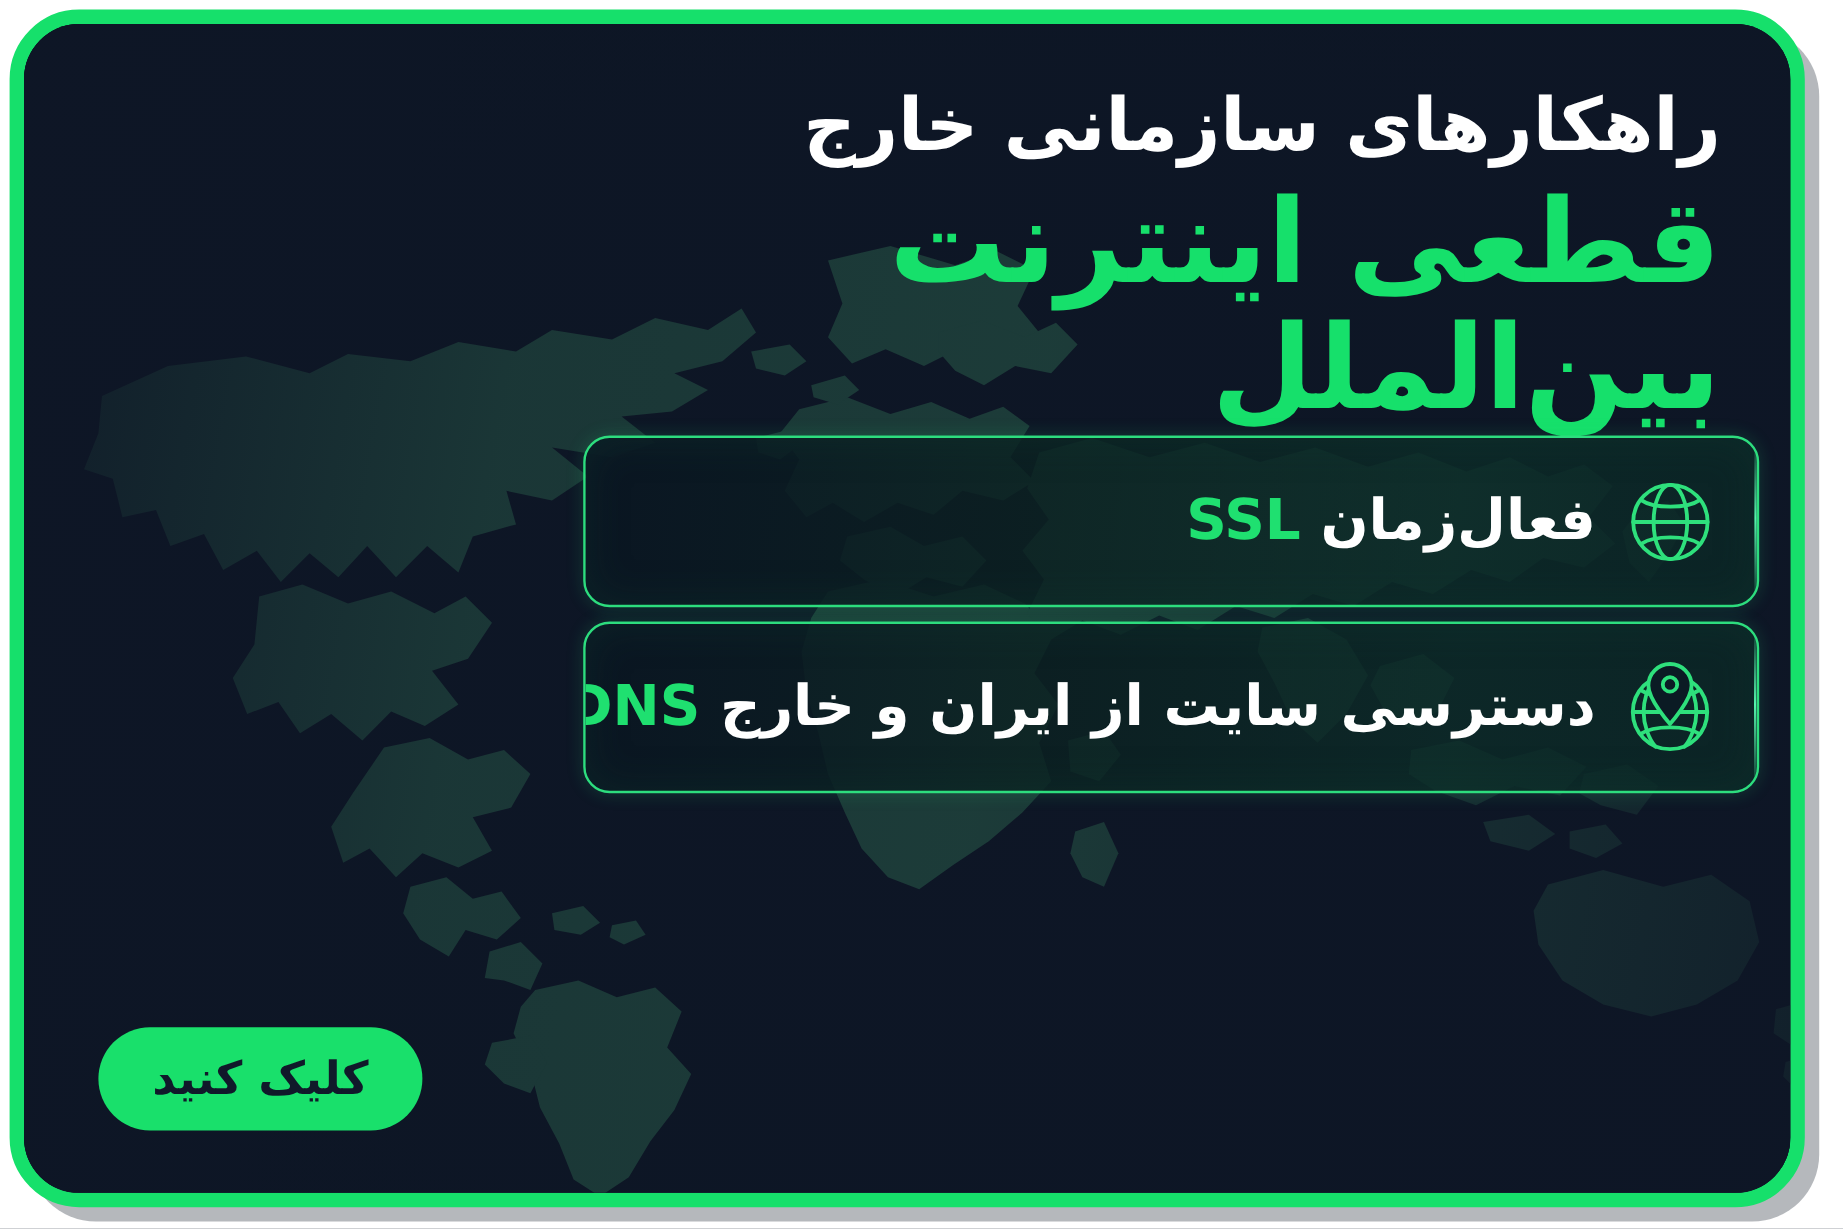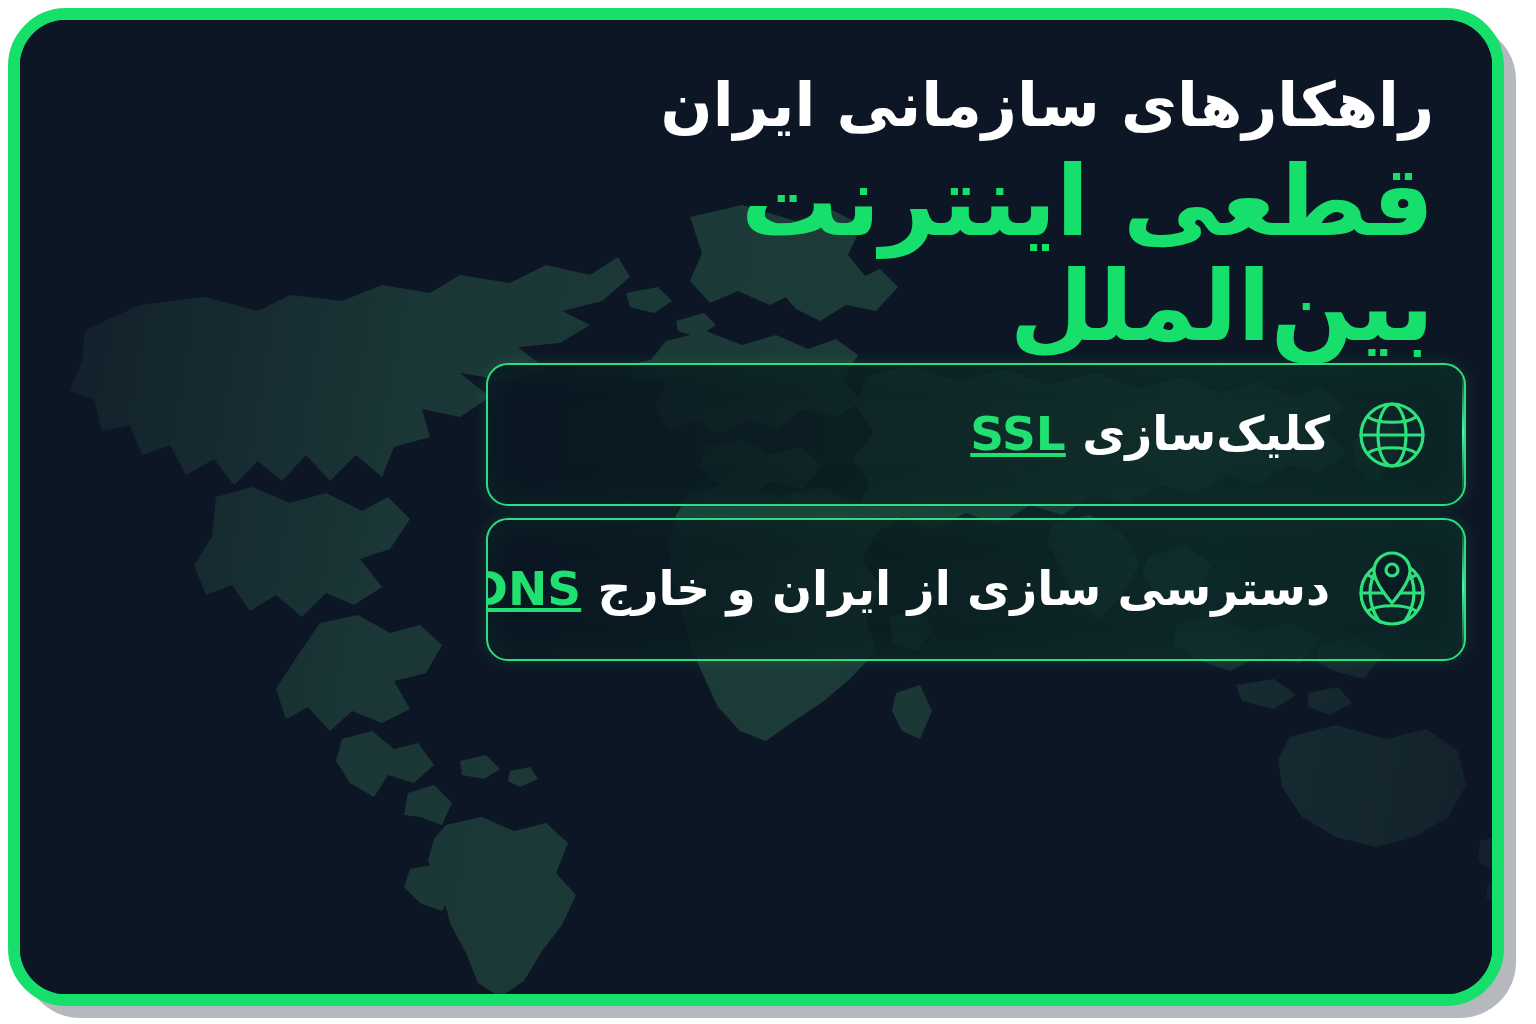--- a/index.html
+++ b/index.html
@@ -112,21 +112,21 @@
     flex:1 1 auto;
     text-align:right;
     padding-right:16px;
     font-size:47px;
     font-weight:bold;
     color:#ffffff;
     white-space:nowrap;
     direction:rtl;
     line-height:1.15;
   }
-  .card-text .hl{ color:#1fe070;text-decoration:underline; }
+  .card-text .hl{ color:#1fe070; }
 
   
   .cta-button{
     position:absolute;
     left:62px; bottom:52px;
     width:270px; height:86px;
     border:0;
     border-radius:43px;
     background:#19e06b;
     color:#10192a;
@@ -195,53 +195,54 @@
 
       <path d="M1490 716 L1512 710 L1522 730 L1506 748 L1488 736 Z"></path>
       <path d="M1498 760 L1518 754 L1526 772 L1508 784 L1496 772 Z"></path>
 
       <path d="M690 258 L708 252 L716 268 L702 280 L688 272 Z"></path>
     </svg>
     <div class="vignette"></div>
   </div>
 
   <div class="headline">
-    <span class="line1">راهکارهای سازمانی ایران</span>
+    <span class="line1">راهکارهای سازمانی خارج</span>
     <span class="line2" style="color: rgb(22, 224, 107);">قطعی اینترنت بین‌الملل</span>
   </div>
 
   <div class="cards">
 
     <div class="feature-card">
       <span class="card-icon">
         <svg width="80" height="80" viewBox="0 0 80 80" fill="none" stroke="#2ee07c" stroke-width="3.2" stroke-linecap="round">
           <circle cx="40" cy="40" r="31"></circle>
           <line x1="9" y1="40" x2="71" y2="40"></line>
           <ellipse cx="40" cy="40" rx="14" ry="31"></ellipse>
           <path d="M16 22 C26 29, 54 29, 64 22"></path>
           <path d="M16 58 C26 51, 54 51, 64 58"></path>
         </svg>
       </span>
-      <span class="card-text"><span>کلیک‌سازی </span><span class="hl">SSL</span></span>
+      <span class="card-text"><span>فعال‌زمان </span><span class="hl">SSL</span></span>
     </div>
 
 
 
     <div class="feature-card">
       <span class="card-icon">
         <svg width="82" height="82" viewBox="0 0 82 82" fill="none" stroke="#2ee07c" stroke-width="3.2" stroke-linejoin="round" stroke-linecap="round">
           <circle cx="41" cy="44" r="31"></circle>
           <line x1="10" y1="44" x2="72" y2="44"></line>
           <path d="M17 26 C27 33, 55 33, 65 26"></path>
           <path d="M17 62 C27 55, 55 55, 65 62"></path>
           <path d="M27 18 C21 27, 19 36, 19 44 C19 54, 23 66, 29 73"></path>
           <path d="M55 18 C61 27, 63 36, 63 44 C63 54, 59 66, 53 73"></path>
           <path d="M41 4 C51 4, 59 12, 59 22 C59 34, 41 54, 41 54 C41 54, 23 34, 23 22 C23 12, 31 4, 41 4 Z" fill="#0b1b24"></path>
           <circle cx="41" cy="21" r="6"></circle>
         </svg>
       </span>
-      <span class="card-text"><span>دسترسی سازی از ایران و خارج </span><span class="hl">GeoDNS</span></span>
+      <span class="card-text"><span>دسترسی سایت از ایران و خارج </span><span class="hl">GeoDNS</span></span>
     </div>
 
   </div>
 
+  <button class="cta-button" style="background: rgb(25, 224, 107); color: rgb(16, 25, 42);">کلیک کنید</button>
 
 </div>
 
 </body></html>

